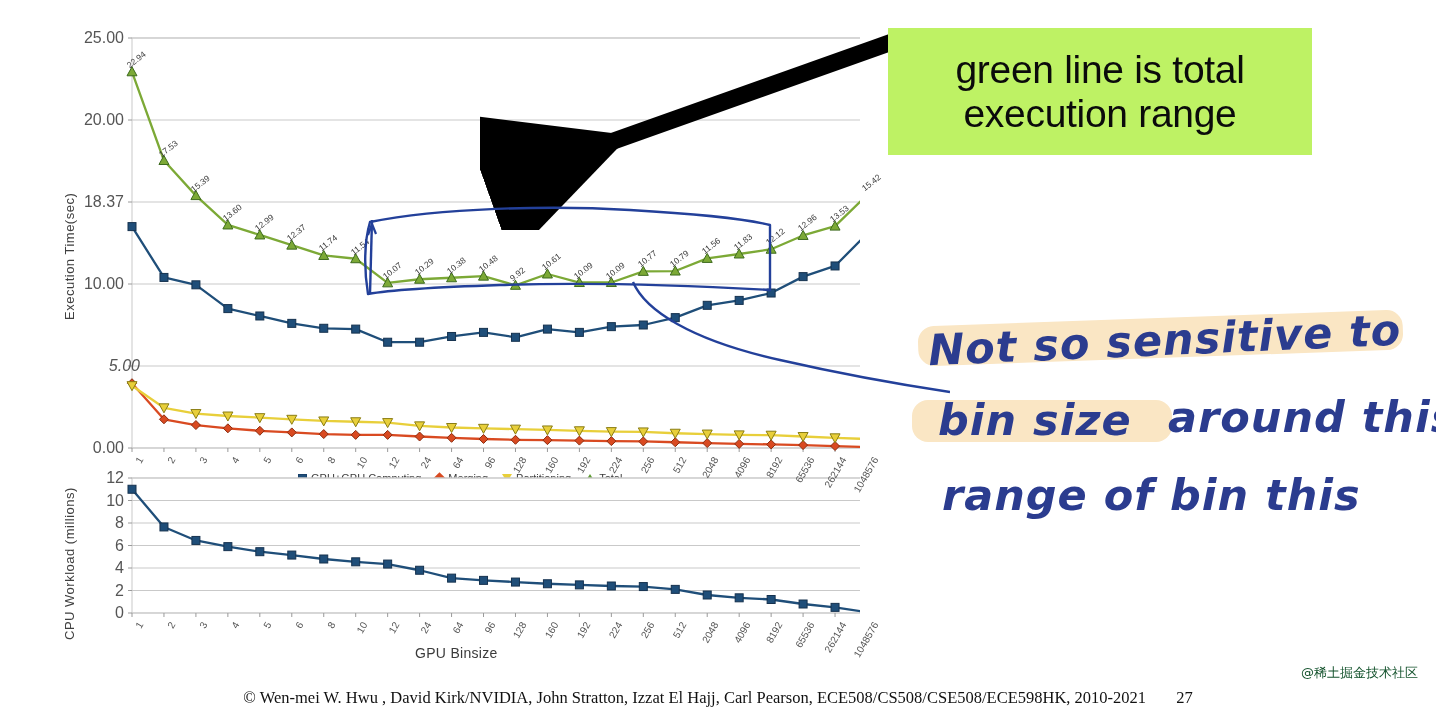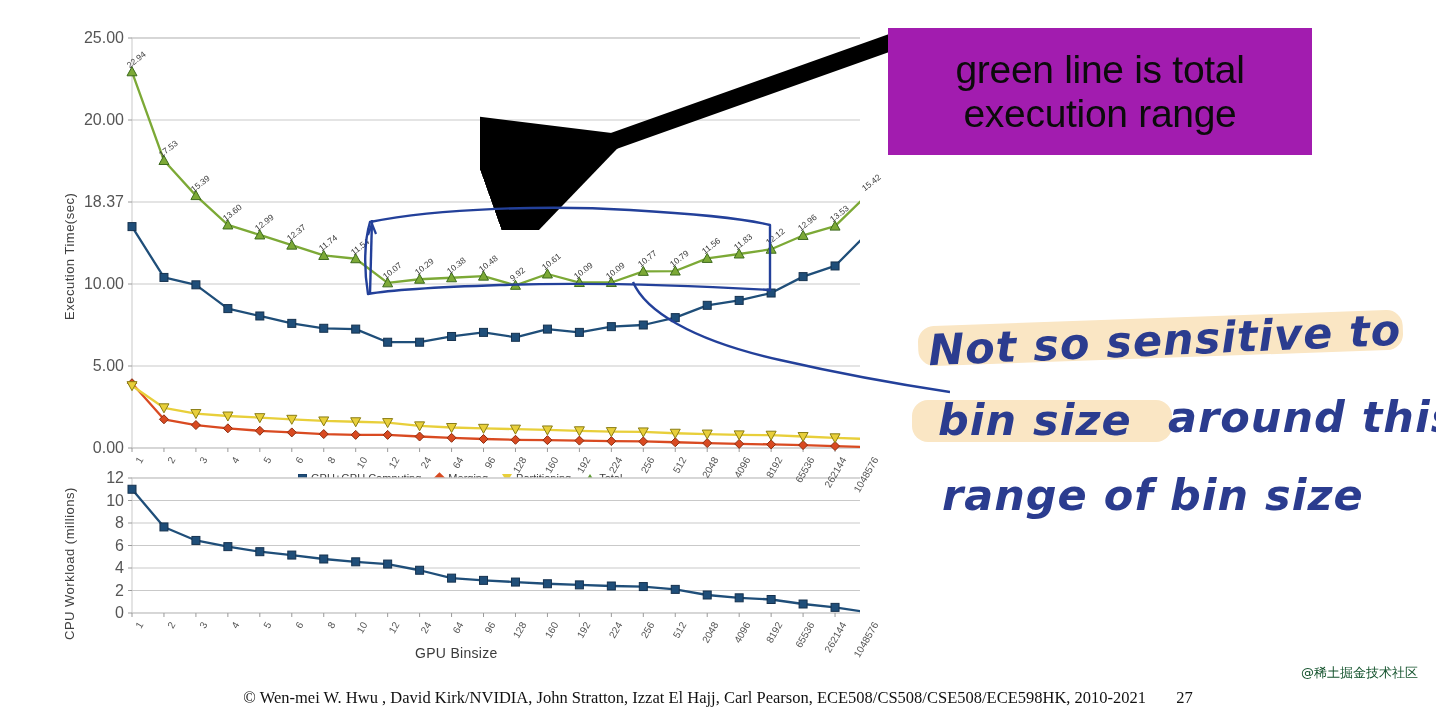--- a/index.html
+++ b/index.html
@@ -47,21 +47,21 @@
   }
   .legend .li { display:flex; align-items:center; gap:4px; }
   .lg-sq { width:9px; height:9px; background:#1f4e79; border:1px solid #17406a; }
   .lg-di { width:9px; height:9px; background:#d94a21; transform:rotate(45deg); }
   .lg-td { width:0;height:0;border-left:5px solid transparent;border-right:5px solid transparent;border-top:8px solid #e8cf3a; }
   .lg-tu { width:0;height:0;border-left:5px solid transparent;border-right:5px solid transparent;border-bottom:8px solid #5c9b2f; }
 
   
   #green-callout {
     position:absolute; left:888px; top:28px; width:424px; height:127px;
-    background:#a21caf;
+    background:#bef264;
     display:flex; flex-direction:column; align-items:center; justify-content:center;
     line-height:1.12;
   }
   #green-callout span {
     font-size:39px; color:#0b0b0b; font-family:"Liberation Sans", sans-serif;
     text-align:center; letter-spacing:-0.3px;
   }
 
   .hw {
     position:absolute;
@@ -321,21 +321,21 @@
         <rect x="727.1304347826086" y="127.5" width="8" height="8" fill="#1f4e79" stroke="#16324f" stroke-width="1"></rect>
         <rect x="759.0869565217391" y="132" width="8" height="8" fill="#1f4e79" stroke="#16324f" stroke-width="1"></rect>
         <rect x="791.0434782608695" y="135.375" width="8" height="8" fill="#1f4e79" stroke="#16324f" stroke-width="1"></rect>
         <rect x="823" y="140.1" width="8" height="8" fill="#1f4e79" stroke="#16324f" stroke-width="1"></rect>
       </svg>
 
     <div class="axis-title-y" id="ytitle-bottom" style="left:22px; top:620px;">CPU Workload (millions)</div>
 
     <div class="axis-title-x" id="xtitle-bottom" style="left:375px; top:625px;">GPU Binsize</div>
   <div class="ytick" style="left: 0px; width: 84px; top: 428px;">0.00</div>
-      <div class="ytick" style="left: 0px; width: 84px; top: 346px;">5.00</div>
+      <div class="ytick" style="left: 16px; width: 84px; top: 346px; font-style: italic;">5.00</div>
       <div class="ytick" style="left: 0px; width: 84px; top: 264px;">10.00</div>
       <div class="ytick" style="left: 0px; width: 84px; top: 182px;">18.37</div>
       <div class="ytick" style="left: 0px; width: 84px; top: 100px;">20.00</div>
       <div class="ytick" style="left: 0px; width: 84px; top: 18px;">25.00</div>
       <div class="xtick" style="left: 52px; width: 44px; top: 435px;">1</div>
       <div class="xtick" style="left: 83.9565px; width: 44px; top: 435px;">2</div>
       <div class="xtick" style="left: 115.913px; width: 44px; top: 435px;">3</div>
       <div class="xtick" style="left: 147.87px; width: 44px; top: 435px;">4</div>
       <div class="xtick" style="left: 179.826px; width: 44px; top: 435px;">5</div>
       <div class="xtick" style="left: 211.783px; width: 44px; top: 435px;">6</div>
@@ -436,21 +436,21 @@
     <path d="M22,34 L26,44 M22,34 L18,45" fill="none" stroke="#23409a" stroke-width="2.2"></path>
     <path d="M283,92 C295,120 340,150 430,170 C500,186 560,196 600,202" fill="none" stroke="#23409a" stroke-width="2.4"></path>
   </svg>
 
   <div class="hl" style="left:918px; top:318px; width:485px; height:40px; transform:rotate(-2deg);"></div>
   <div class="hl" style="left:912px; top:400px; width:260px; height:42px;"></div>
 
   <div class="hw" style="left:928px; top:315px; transform:rotate(-2.5deg);">Not so sensitive to</div>
   <div class="hw" style="left:938px; top:395px;">bin size</div>
   <div class="hw" style="left:1168px; top:392px;">around this</div>
-  <div class="hw" style="left:942px; top:470px;">range of bin size</div>
+  <div class="hw" style="left:942px; top:470px;">range of bin this</div>
 
   <div id="watermark">@稀土掘金技术社区</div>
   <div id="footer">
     <span>© Wen-mei W. Hwu , David Kirk/NVIDIA, John Stratton, Izzat El Hajj, Carl Pearson, ECE508/CS508/CSE508/ECE598HK, 2010-2021</span>
     <span class="pgnum">27</span>
   </div>
 
 </div>
 
 </body></html>

